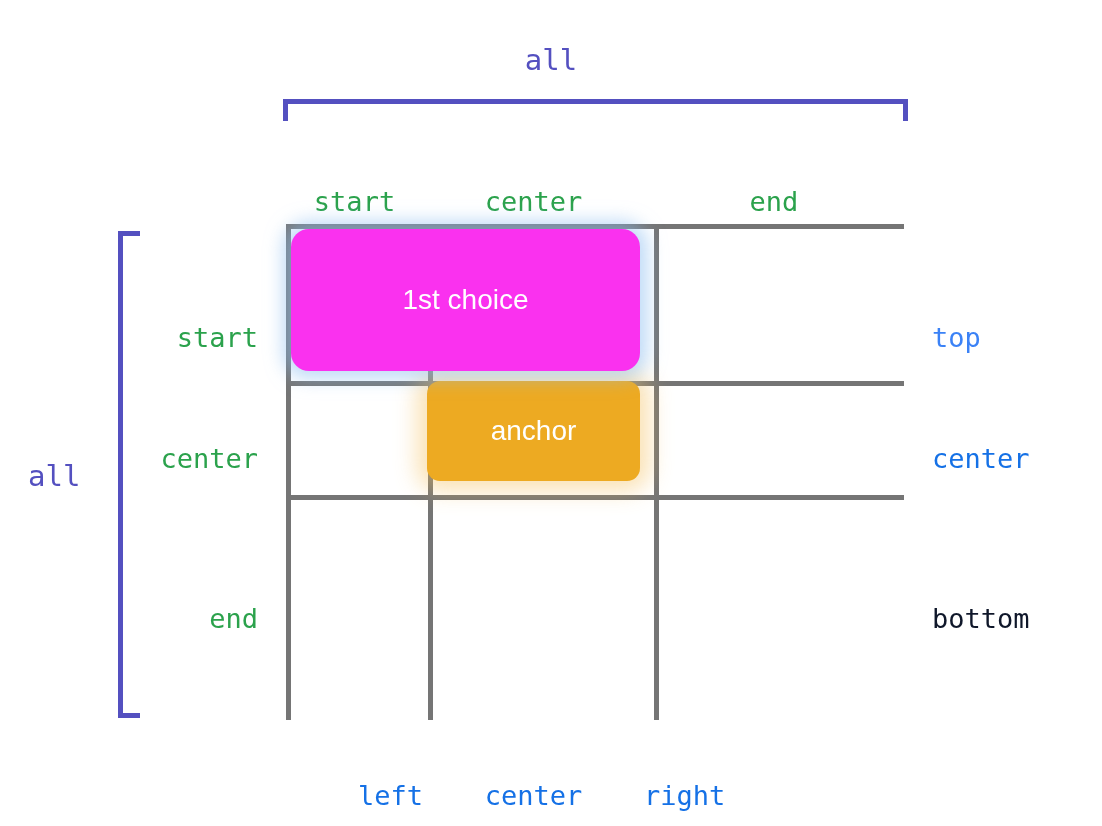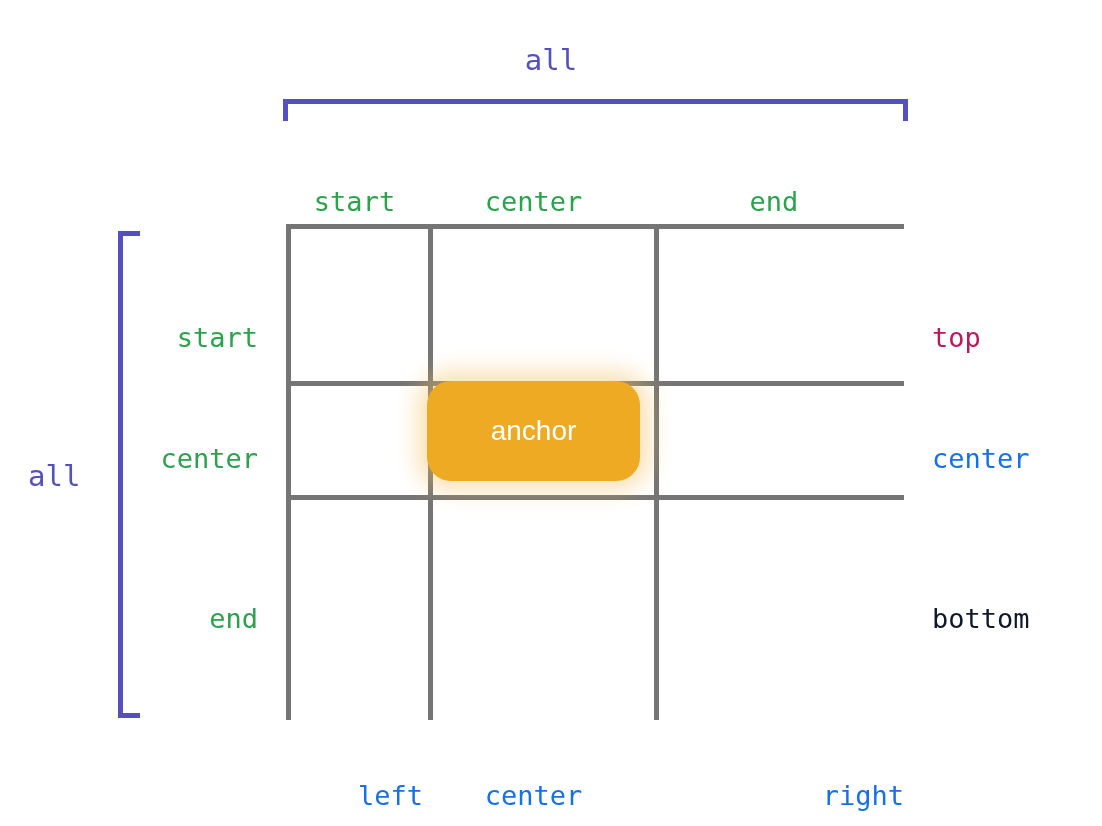--- a/index.html
+++ b/index.html
@@ -22,21 +22,21 @@
   #all-left{top:459px;left:28px;}
 
   
   #col-lbl-start {top:161px;left:286px;width:137px;text-align:center;}
   #col-lbl-center{top:161px;left:423px;width:221px;text-align:center;}
   #col-lbl-end   {top:161px;left:644px;width:260px;text-align:center;}
 
   
   #bcol-lbl-left  {top:755px;left:286px;width:137px;text-align:right;}
   #bcol-lbl-center{top:755px;left:423px;width:221px;text-align:center;}
-  #bcol-lbl-right {top:755px;left:644px;width:260px;text-align:right;}
+  #bcol-lbl-right {top:755px;left:644px;width:260px;text-align:left;}
 
   
   #row-lbl-start {top:297px;left:60px;width:198px;text-align:right;}
   #row-lbl-center{top:418px;left:60px;width:198px;text-align:right;}
   #row-lbl-end   {top:578px;left:60px;width:198px;text-align:right;}
 
   
   #brow-lbl-top   {top:297px;left:932px;}
   #brow-lbl-center{top:418px;left:932px;}
   #brow-lbl-bottom{top:578px;left:932px;}
@@ -86,21 +86,21 @@
     font-family:"Liberation Sans", sans-serif;
     font-size:28px;
     display:flex;align-items:center;justify-content:center;
     box-shadow:0 0 18px 8px rgba(140,190,240,0.55);
     z-index:5;
   }
   #box-anchor{
     position:absolute;left:427px;top:381px;
     width:213px;height:100px;
     background:#edaa22;
-    border-radius:24px;
+    border-radius:13px;
     color:#ffffff;
     font-family:"Liberation Sans", sans-serif;
     font-size:28px;
     display:flex;align-items:center;justify-content:center;
     box-shadow:0 0 22px 10px rgba(245,190,90,0.45);
     z-index:4;
   }
 </style>
 </head>
 <body>
@@ -116,36 +116,37 @@
   <div class="lbl lbl-axis" id="col-lbl-end" style="color:#2ba24c;">end</div>
 
   <div class="lbl lbl-all" id="all-left" style="color:#5450c0;">all</div>
 
   <div id="bracket-left"></div>
 
   <div class="lbl lbl-axis" id="row-lbl-start" style="color:#2ba24c;">start</div>
   <div class="lbl lbl-axis" id="row-lbl-center" style="color:#2ba24c;">center</div>
   <div class="lbl lbl-axis" id="row-lbl-end" style="color:#2ba24c;">end</div>
 
-  <div class="lbl lbl-axis" id="brow-lbl-top" style="color:#be185d;">top</div>
+  <div class="lbl lbl-axis" id="brow-lbl-top" style="color:#3b82f6;">top</div>
   <div class="lbl lbl-axis" id="brow-lbl-center" style="color:#1571e6;">center</div>
   <div class="lbl lbl-axis" id="brow-lbl-bottom" style="color:#0f172a;">bottom</div>
 
   <div class="lbl lbl-axis" id="bcol-lbl-left" style="color:#1571e6;">left</div>
   <div class="lbl lbl-axis" id="bcol-lbl-center" style="color:#1571e6;">center</div>
   <div class="lbl lbl-axis" id="bcol-lbl-right" style="color:#1571e6;">right</div>
 
   <div id="grid">
     <div class="cell"></div>
     <div class="cell"></div>
     <div class="cell"></div>
     <div class="cell"></div>
     <div class="cell"></div>
     <div class="cell"></div>
     <div class="cell"></div>
     <div class="cell"></div>
     <div class="cell"></div>
   </div>
 
+  <div id="box-first-choice">1st choice</div>
 
   <div id="box-anchor">anchor</div>
 
 </div>
 
 </body></html>

